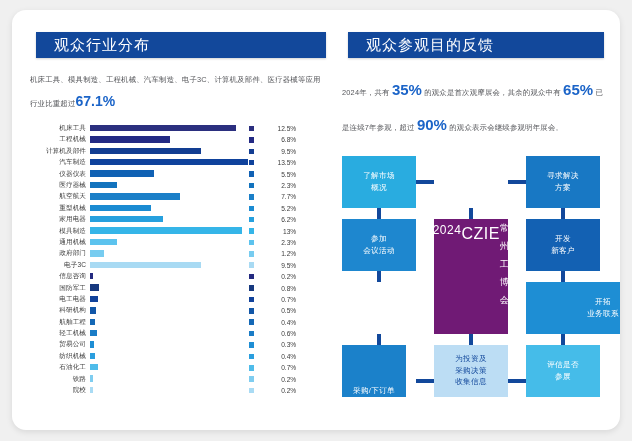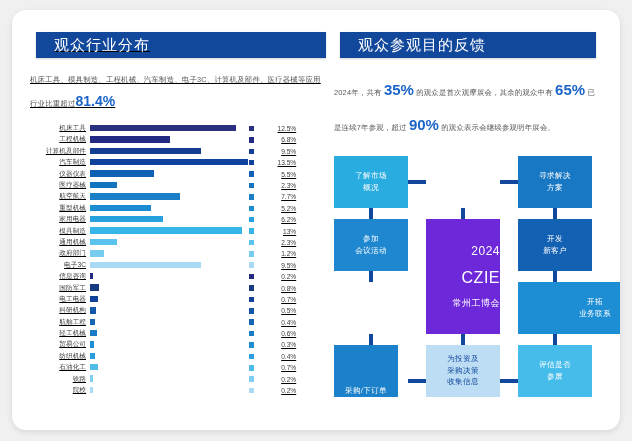--- a/index.html
+++ b/index.html
@@ -8,22 +8,22 @@
     background:#f0f0f0;
     font-family:"Liberation Sans","DejaVu Sans",sans-serif;
   }
   .page{position:relative;width:632px;height:441px;}
   .card{
     position:absolute;left:12px;top:10px;width:608px;height:420px;
     background:#ffffff;border-radius:14px;
     box-shadow:0 2px 6px rgba(0,0,0,0.10);
     overflow:hidden;
   }
-  .panel-left{position:absolute;left:18px;top:22px;width:296px;height:386px;text-decoration:underline;}
-  .panel-right{position:absolute;left:322px;top:22px;width:262px;height:386px;}
+  .panel-left{position:absolute;left:18px;top:22px;width:296px;height:386px;}
+  .panel-right{position:absolute;left:330px;top:22px;width:262px;height:386px;}
 
   
   .banner{
     background:#12489b;
     color:#ffffff;
     height:26px;
     display:flex;align-items:center;
     padding-left:18px;
     font-size:15px;
     letter-spacing:1px;
@@ -95,42 +95,42 @@
     font-size:7.6px;
     line-height:1.55;
     text-align:center;
     letter-spacing:0.3px;
   }
   .cell.dark-text{color:#12489b;}
   .conn-h{position:absolute;height:4px;background:#12489b;}
   .conn-v{position:absolute;width:4px;background:#12489b;}
   .center-cell{
     position:absolute;
-    background:#6d28d9;
-    display:flex;flex-direction:column;
-    align-items:flex-end;justify-content:center;
+    background:#701a75;
+    display:flex;flex-direction:row;
+    align-items:flex-start;justify-content:center;
     color:#ffffff;text-align:center;
   }
   .center-cell .l1{font-size:12px;line-height:1.9;letter-spacing:0.5px;}
   .center-cell .l2{font-size:16px;line-height:1.9;letter-spacing:0.5px;}
   .center-cell .l3{font-size:9px;line-height:2.0;letter-spacing:0.5px;}
 </style>
 </head>
 <body>
 
 <div class="page">
   <div class="card">
 
     <div class="panel-left">
       <div class="banner-wrap">
         <div class="banner">观众行业分布</div>
       </div>
 
       <div class="intro">
-        <span>机床工具、模具制造、工程机械、汽车制造、电子3C、计算机及部件、医疗器械等应用行业比重超过</span><span class="big">81.4%</span>
+        <span>机床工具、模具制造、工程机械、汽车制造、电子3C、计算机及部件、医疗器械等应用行业比重超过</span><span class="big">67.1%</span>
       </div>
 
       <div class="chart" id="bar-chart">
           <div class="row">
             <div class="row-label">机床工具</div>
             <div class="bar-area">
               <div class="bar" style="width: 146.296px; background: rgb(43, 47, 127);"></div>
             </div>
             <div class="legend-cell">
               <span class="swatch" style="background: rgb(43, 47, 127);"></span>

